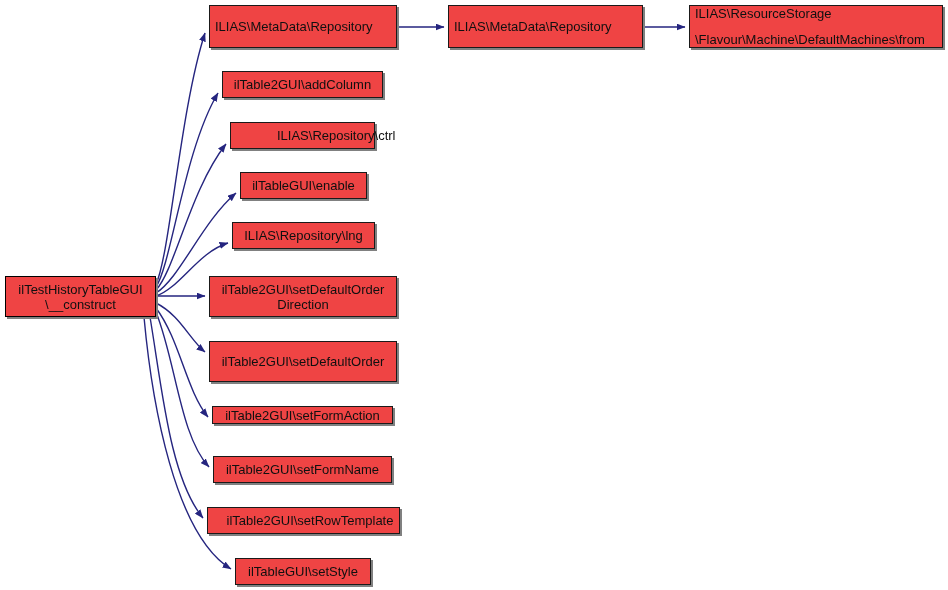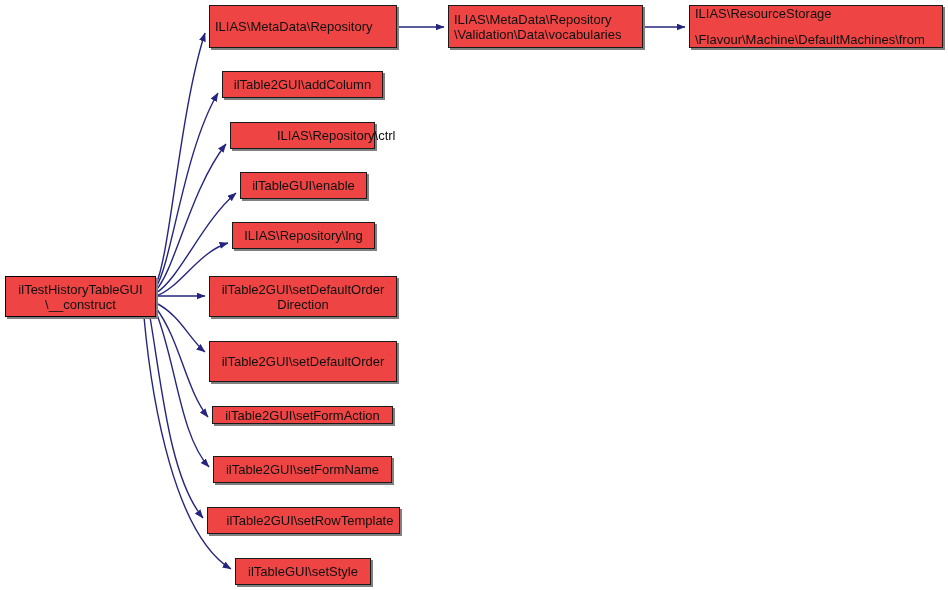--- a/index.html
+++ b/index.html
@@ -80,16 +80,16 @@
       <div class="node align-center" style="left: 222px; top: 71px; width: 161px; height: 27px;"><span class="line">ilTable2GUI\addColumn</span></div>
       <div class="node align-center" style="left: 230px; top: 122px; width: 145px; height: 27px; padding-left: 41px;"><span class="line">ILIAS\Repository\ctrl</span></div>
       <div class="node align-center" style="left: 240px; top: 172px; width: 127px; height: 27px;"><span class="line">ilTableGUI\enable</span></div>
       <div class="node align-center" style="left: 232px; top: 222px; width: 143px; height: 27px;"><span class="line">ILIAS\Repository\lng</span></div>
       <div class="node align-center" style="left: 209px; top: 276px; width: 188px; height: 41px;"><span class="line">ilTable2GUI\setDefaultOrder</span><span class="line">Direction</span></div>
       <div class="node align-center" style="left: 209px; top: 341px; width: 188px; height: 41px;"><span class="line">ilTable2GUI\setDefaultOrder</span></div>
       <div class="node align-center" style="left: 212px; top: 406px; width: 181px; height: 18px;"><span class="line">ilTable2GUI\setFormAction</span></div>
       <div class="node align-center" style="left: 213px; top: 456px; width: 179px; height: 27px;"><span class="line">ilTable2GUI\setFormName</span></div>
       <div class="node align-center" style="left: 207px; top: 507px; width: 193px; height: 27px; padding-left: 13px;"><span class="line">ilTable2GUI\setRowTemplate</span></div>
       <div class="node align-center" style="left: 235px; top: 558px; width: 136px; height: 27px;"><span class="line">ilTableGUI\setStyle</span></div>
-      <div class="node align-left" style="left: 448px; top: 5px; width: 195px; height: 43px;"><span class="line">ILIAS\MetaData\Repository</span><span class="line">\Validation\Data\vocabularies</span></div>
+      <div class="node align-left" style="left: 448px; top: 5px; width: 195px; height: 43px;"><span class="line">ILIAS\MetaData\Repository</span></div>
       <div class="node align-left" style="left: 689px; top: 5px; width: 254px; height: 43px; justify-content: space-between;"><span class="line">ILIAS\ResourceStorage</span><span class="line">\Flavour\Machine\DefaultMachines\from</span></div>
     </div>
 </div>
 
 </body></html>

